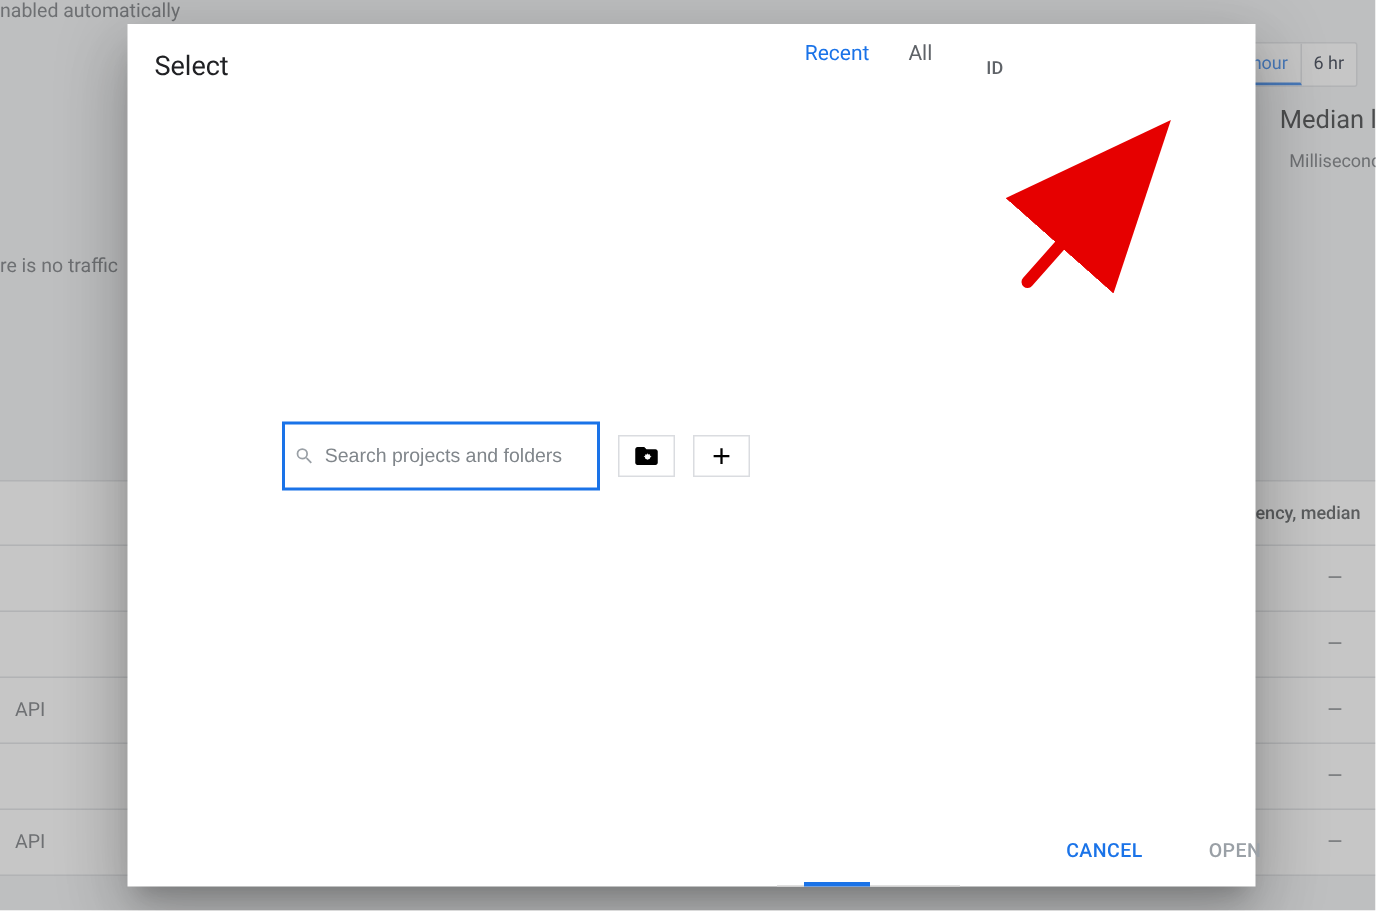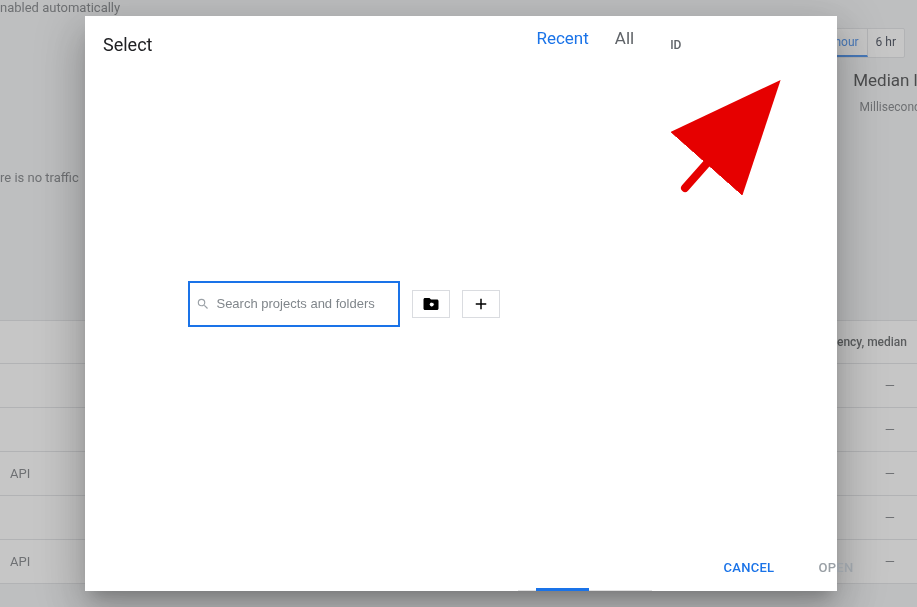--- a/index.html
+++ b/index.html
@@ -158,21 +158,21 @@
       cursor: pointer;
     }
     .icon-btn svg { width: 18px; height: 18px; }
     .tabs {
       display: flex;
       padding: 12px 18px 0 18px;
       border-bottom: 1px solid #e0e0e0;
       gap: 26px;
     }
     .tab {
-      font-size: 17px;
+      font-size: 14px;
       color: #5f6368;
       cursor: pointer;
     }
     .tab.active {
       color: #1a73e8;
       border-bottom: 3px solid #1a73e8;
       margin-bottom: -1px;
     }
     .table-header {
       display: flex;

